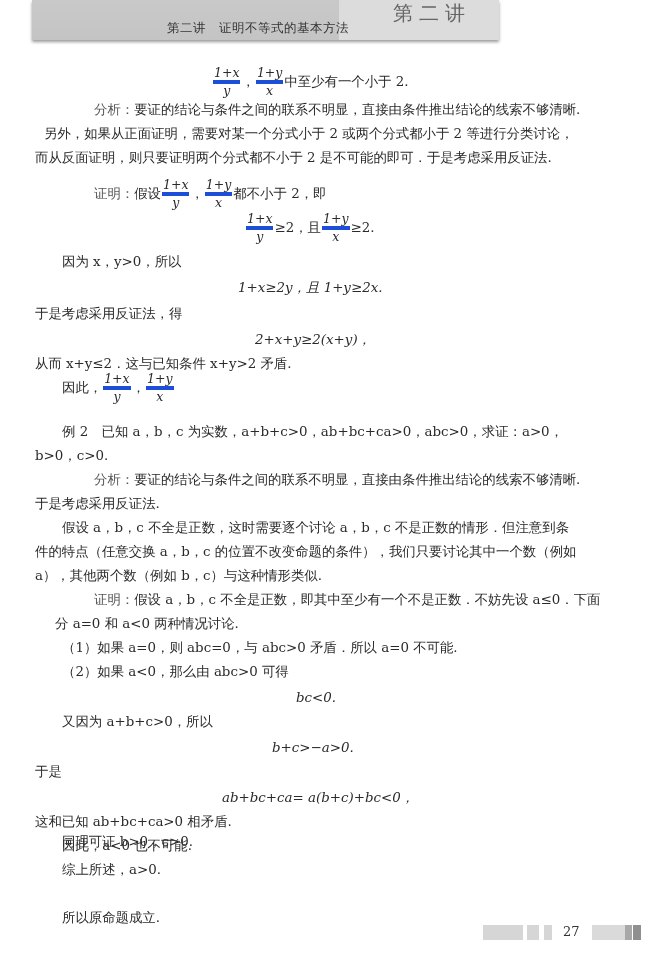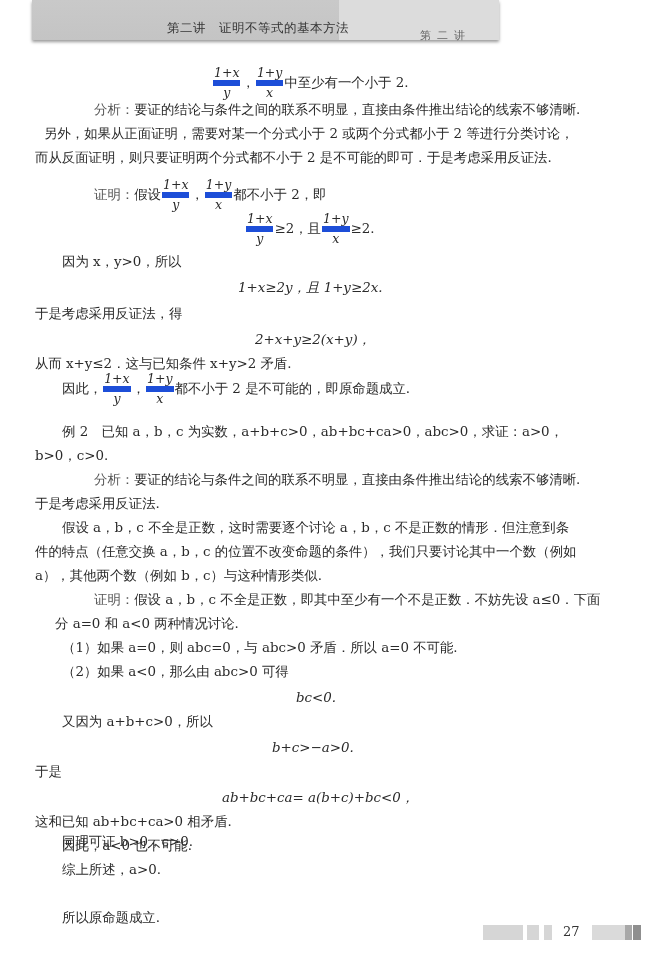--- a/index.html
+++ b/index.html
@@ -3,26 +3,26 @@
   <meta charset="utf-8">
   <style>
     html, body { margin:0; padding:0; }
     body { width:650px; height:970px; background:#ffffff; position:relative; overflow:hidden;
       font-family:"DejaVu Serif","Liberation Serif",serif; color:#2a2a2a; }
     .header { position:absolute; left:32px; top:0; width:467px; height:40px;
       background:linear-gradient(#c9c9c9,#c4c4c4); box-shadow:0 2px 3px #9a9a9a; }
     .header-right { position:absolute; right:0; top:0; width:160px; height:40px; background:#dcdcdc; }
     .header-title { position:absolute; left:135px; top:20px; font-family:"DejaVu Sans","Liberation Sans",sans-serif;
       font-size:12.5px; color:#333; letter-spacing:0.5px; }
-    .header-chapter { position:absolute; right:28px; top:28px; font-size:11px; color:#666; letter-spacing:6px; }
+    .header-chapter { position:absolute; right:28px; top:0; font-size:20px; color:#666; letter-spacing:6px; }
     .line { position:absolute; font-size:13.4px; white-space:nowrap; line-height:16px; }
     .i { font-style:italic; }
     .label { color:#555;margin-left:32px; }
     .frac { display:inline-block; vertical-align:middle; text-align:center; font-size:12.5px; line-height:14px; margin:0 1px; }
-    .frac .num { display:block; border-bottom:6px solid #1d4ed8; padding:0 1px; }
+    .frac .num { display:block; border-bottom:4px solid #1d4ed8; padding:0 1px; }
     .frac .den { display:block; font-style:italic; }
     .footer-bar { position:absolute; top:925px; height:15px; background:#d6d6d6; }
     .pagenum { position:absolute; left:563px; top:924px; font-size:13px; color:#333; }
   </style>
 </head>
 <body>
 
 <div class="header">
   <div class="header-right"></div>
   <span class="header-title">第二讲　证明不等式的基本方法</span>
@@ -45,21 +45,21 @@
   <span class="frac"><span class="num i">1+x</span><span class="den">y</span></span><span>≥2，且</span><span class="frac"><span class="num i">1+y</span><span class="den">x</span></span><span>≥2.</span>
 </div>
 
 <div class="line" style="left:62px;top:254px;">因为 x，y&gt;0，所以</div>
 <div class="line i" style="left:238px;top:280px;">1+x≥2y，且 1+y≥2x.</div>
 <div class="line" style="left:35px;top:306px;">于是考虑采用反证法，得</div>
 <div class="line i" style="left:255px;top:332px;">2+x+y≥2(x+y)，</div>
 <div class="line" style="left:35px;top:356px;">从而 x+y≤2．这与已知条件 x+y&gt;2 矛盾.</div>
 
 <div class="line" style="left:62px;top:372px;">
-  <span>因此，</span><span class="frac"><span class="num i">1+x</span><span class="den">y</span></span>，<span class="frac"><span class="num i">1+y</span><span class="den">x</span></span><span>都不小于 2 是不可能的，即原命题成立.</span>
+  <span>因此，</span><span class="frac"><span class="num i">1+x</span><span class="den">y</span></span>，<span class="frac"><span class="num i">1+y</span><span class="den">x</span></span>
 </div>
 
 <div class="line" style="left:62px;top:424px;">例 2　已知 a，b，c 为实数，a+b+c&gt;0，ab+bc+ca&gt;0，abc&gt;0，求证：a&gt;0，</div>
 <div class="line" style="left:35px;top:448px;">b&gt;0，c&gt;0.</div>
 <div class="line" style="left:62px;top:472px;"><span class="label">分析：</span><span>要证的结论与条件之间的联系不明显，直接由条件推出结论的线索不够清晰.</span></div>
 <div class="line" style="left:35px;top:496px;">于是考虑采用反证法.</div>
 <div class="line" style="left:62px;top:520px;">假设 a，b，c 不全是正数，这时需要逐个讨论 a，b，c 不是正数的情形．但注意到条</div>
 <div class="line" style="left:35px;top:544px;">件的特点（任意交换 a，b，c 的位置不改变命题的条件），我们只要讨论其中一个数（例如</div>
 <div class="line" style="left:35px;top:568px;">a），其他两个数（例如 b，c）与这种情形类似.</div>
 <div class="line" style="left:62px;top:592px;"><span class="label">证明：</span><span>假设 a，b，c 不全是正数，即其中至少有一个不是正数．不妨先设 a≤0．下面</span></div>

